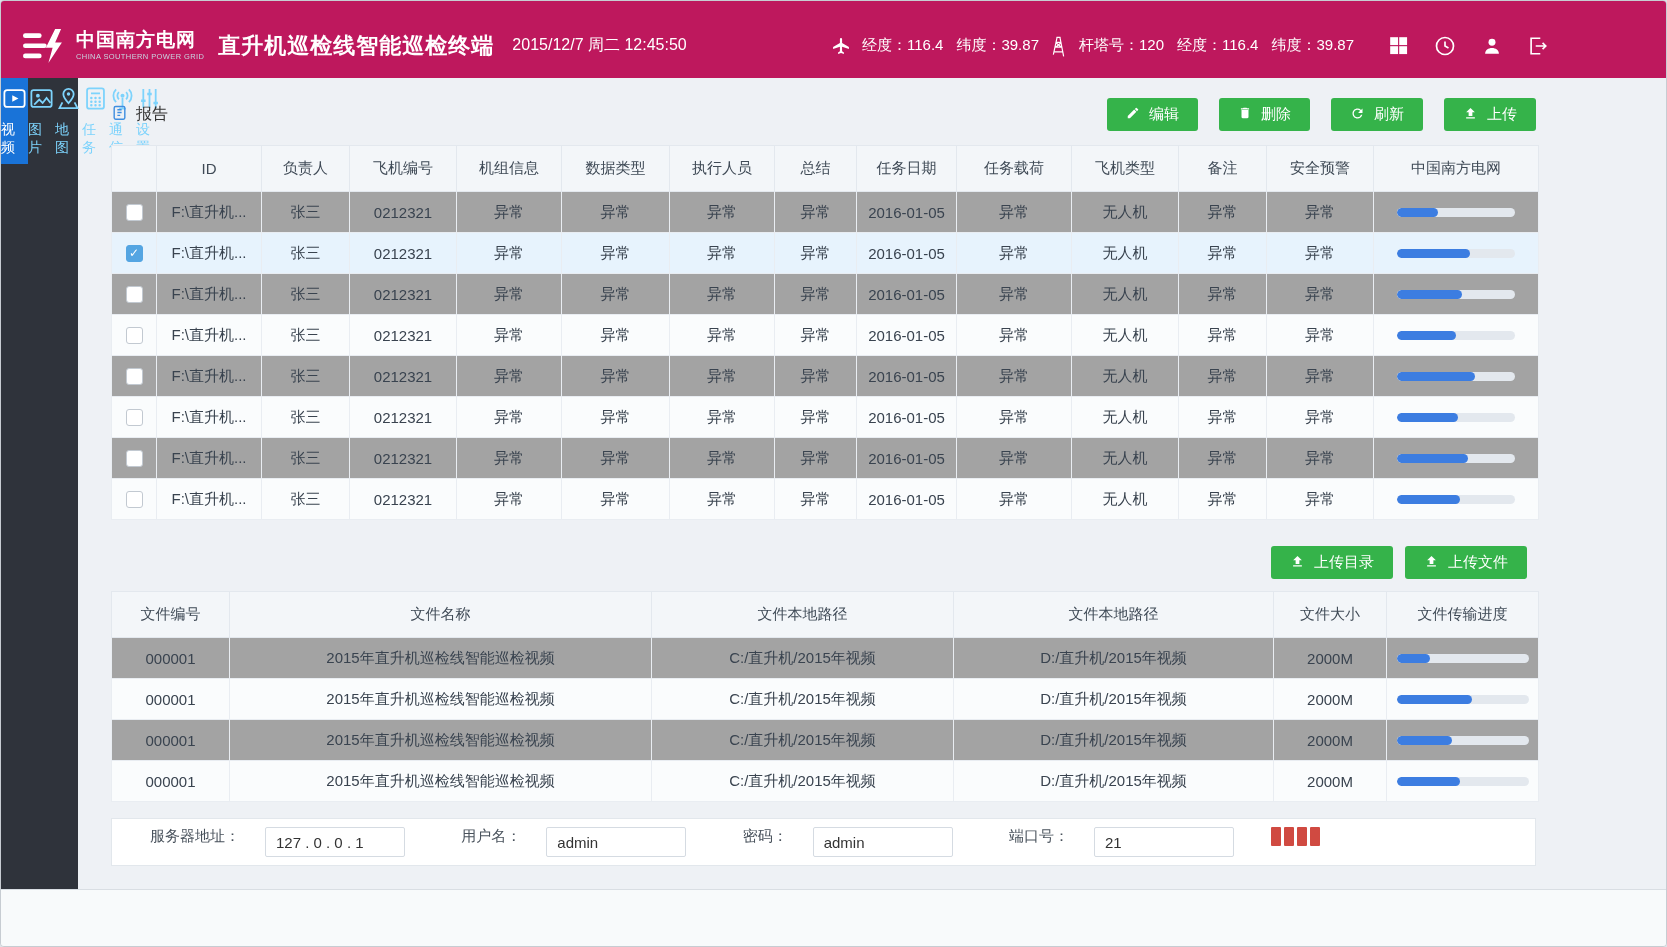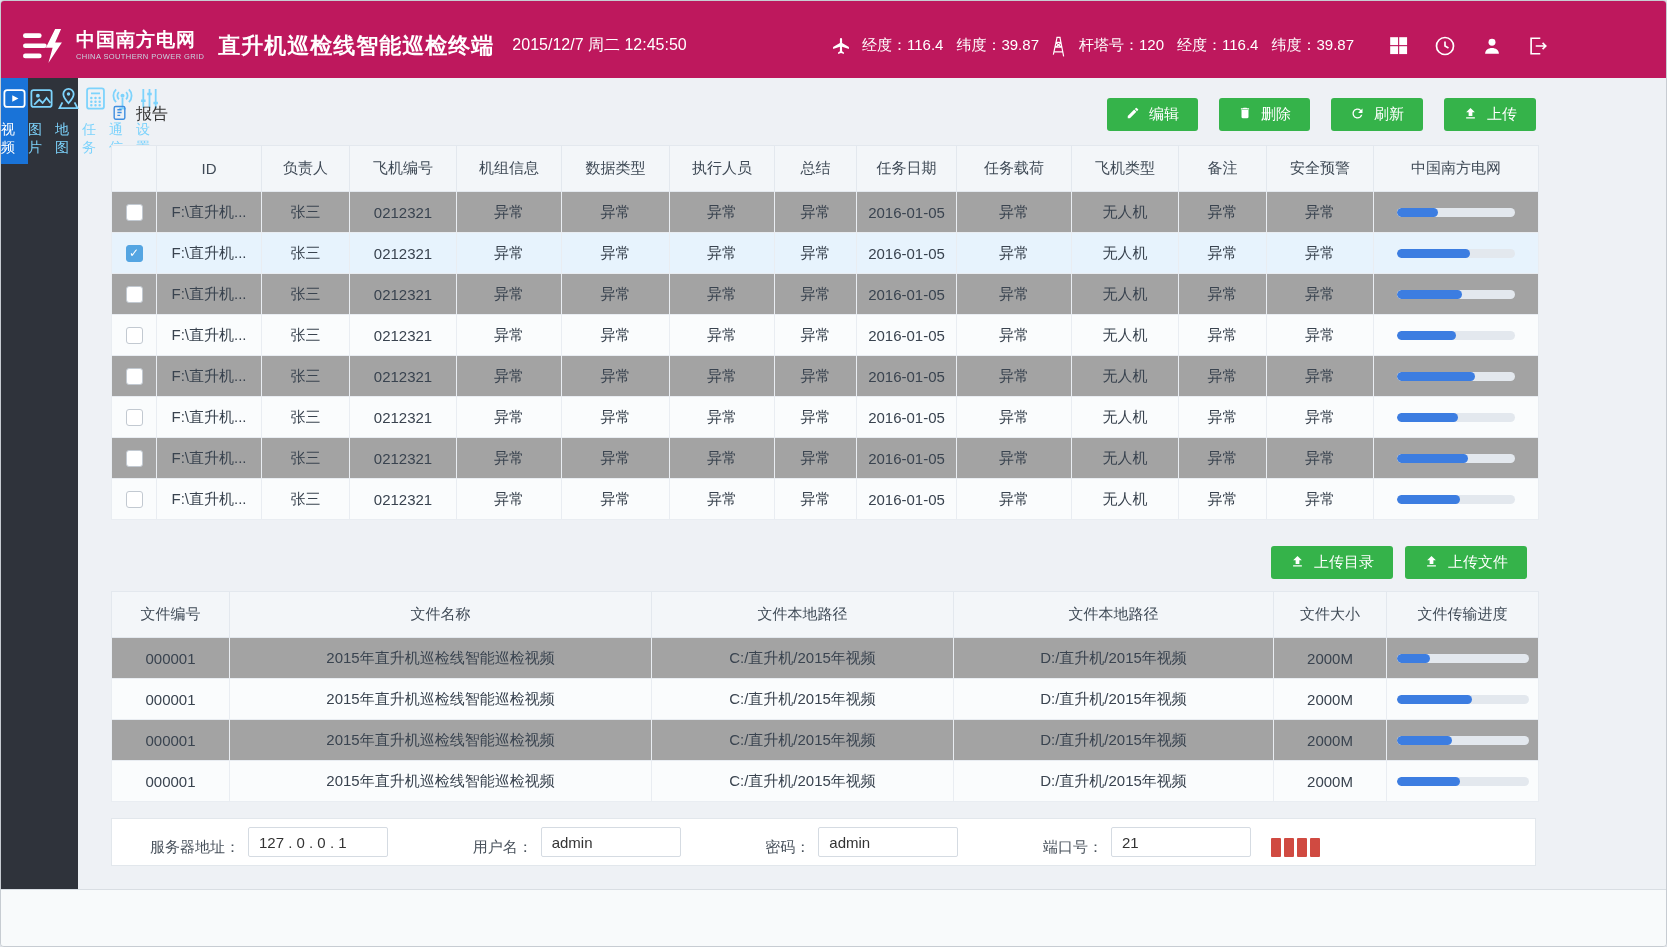--- a/index.html
+++ b/index.html
@@ -48,21 +48,21 @@
 .checkbox.checked{background:#54a5e2;border-color:#54a5e2;color:#fff;font-size:12px}
 .checkbox.checked::after{content:"✓"}
 
 .progress{height:9px;background:#e3e8ee;border-radius:5px;margin:0 auto;overflow:hidden}
 .report-progress{width:118px}
 .file-progress{width:132px}
 .progress-fill{height:100%;background:#3c7de1;border-radius:5px}
 
 
 .server-bar{margin-top:16px;height:48px;background:#fff;border:1px solid #e2e7ec;display:flex;align-items:center;justify-content:space-between;padding:0 215px 0 38px}
-.server-group{display:flex;align-items:flex-end;gap:8px;font-size:15px;color:#49525c}
+.server-group{display:flex;align-items:flex-start;gap:25px;font-size:15px;color:#49525c}
 .server-group input{height:30px;width:140px;border:1px solid #d5dbe2;border-radius:2px;padding:0 10px;font-size:15px;color:#333;font-family:inherit;background:#fff}
 .signal{display:flex;gap:3px;align-items:center;margin-left:12px}
 .signal-bar{width:10px;height:19px;background:#d04a41;border-radius:1px}
 
 .bottom-strip{height:57px;flex:0 0 auto;background:#f8fafb;border-top:1px solid #d9dee3}
 </style>
 </head>
 <body>
 
 <div class="app">

